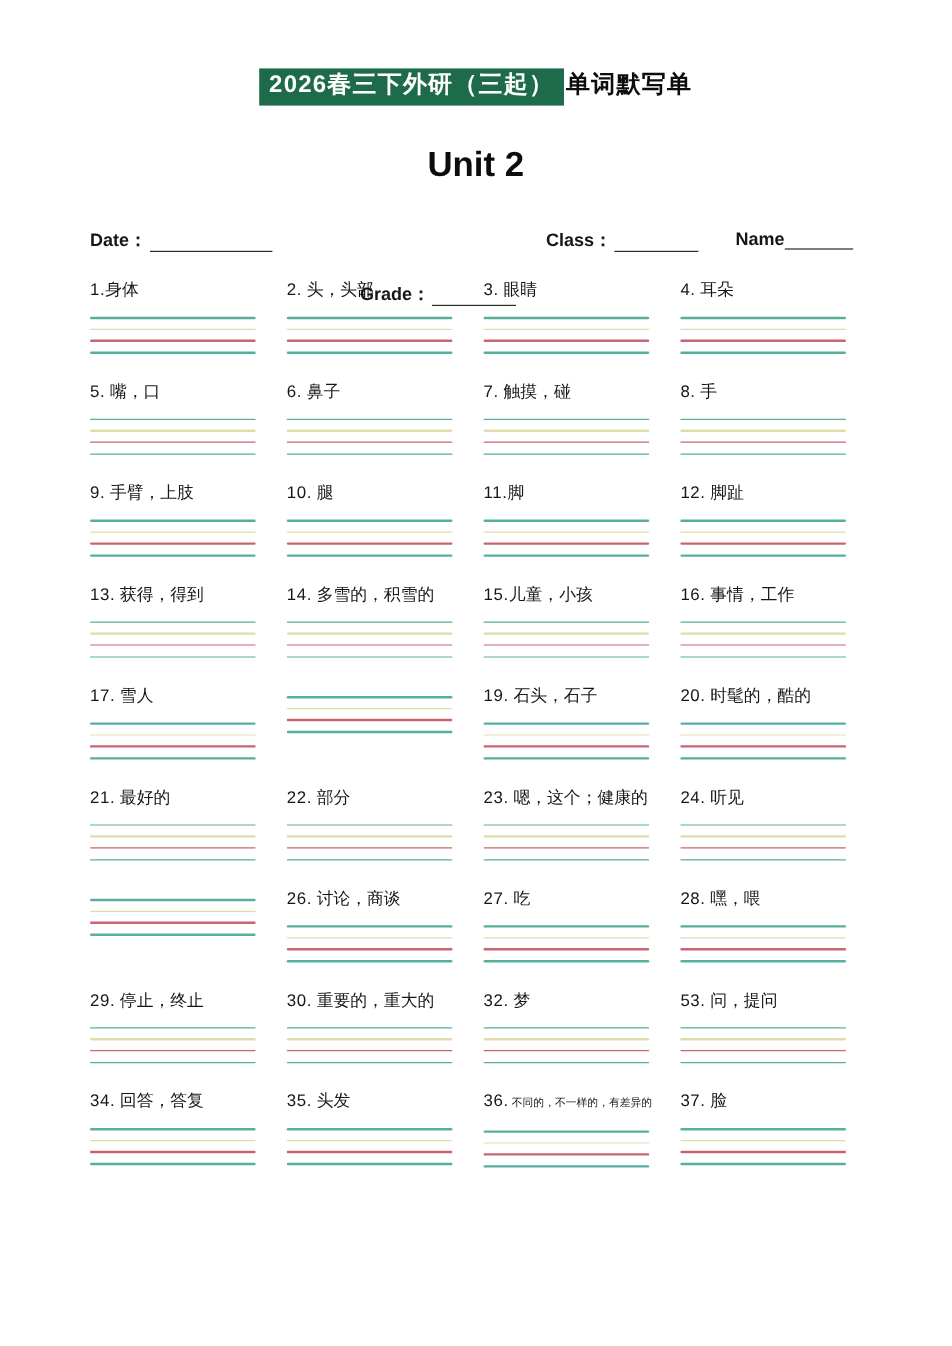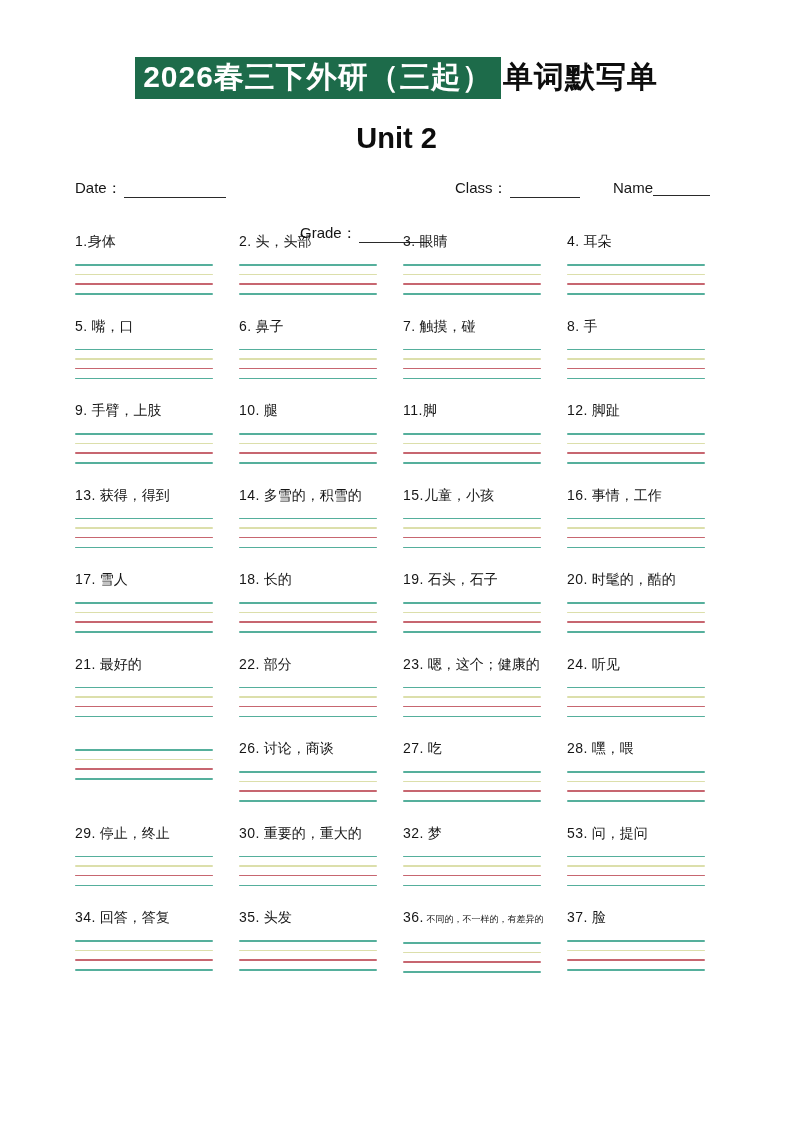--- a/index.html
+++ b/index.html
@@ -14,21 +14,21 @@
     overflow: hidden;
   }
 
   
   .title-row {
     position: absolute;
     top: 57px;
     left: 0;
     width: 100%;
     text-align: center;
-    font-size: 30px;
+    font-size: 20px;
     font-weight: bold;
     letter-spacing: 1px;
     white-space: nowrap;
   }
   .banner {
     display: inline-block;
     background: #1d6b4a;
     color: #ffffff;
     padding: 3px 8px 6px 8px;
     line-height: 1.1;
@@ -51,21 +51,21 @@
   
   .meta-row {
     position: absolute;
     top: 179px;
     left: 0;
     width: 100%;
     height: 26px;
     font-size: 15px;
     color: #161616;
   }
-  .meta-field { position: absolute; top: 0; white-space: nowrap; }
+  .meta-field { position: absolute; top: 12px; white-space: nowrap; font-weight: bold; }
   .meta-field .blank {
     display: inline-block;
     height: 16px;
     border-bottom: 1.4px solid #2a2a2a;
     vertical-align: bottom;
     margin-left: 2px;
   }
   .f-date  { left: 75px;  }
   .f-grade { left: 300px; margin-top: 45px; }
   .f-class { left: 455px; }
@@ -277,21 +277,20 @@
       <div class="cell">
         <div class="label"><span class="num">17.</span><span class="cn"> 雪人</span></div>
         <div class="lines">
           <div class="gline" style="background: rgb(67, 166, 145);"></div>
           <div class="gline" style="background: rgb(216, 219, 162);"></div>
           <div class="gline" style="background: rgb(193, 85, 96);"></div>
           <div class="gline" style="background: rgb(67, 166, 145);"></div>
         </div>
       </div>
       <div class="cell">
-        <div class="label"><span class="num">18.</span><span class="cn"> 长的</span></div>
         <div class="lines">
           <div class="gline" style="background: rgb(67, 166, 145);"></div>
           <div class="gline" style="background: rgb(216, 219, 162);"></div>
           <div class="gline" style="background: rgb(193, 85, 96);"></div>
           <div class="gline" style="background: rgb(67, 166, 145);"></div>
         </div>
       </div>
       <div class="cell">
         <div class="label"><span class="num">19.</span><span class="cn"> 石头，石子</span></div>
         <div class="lines">

